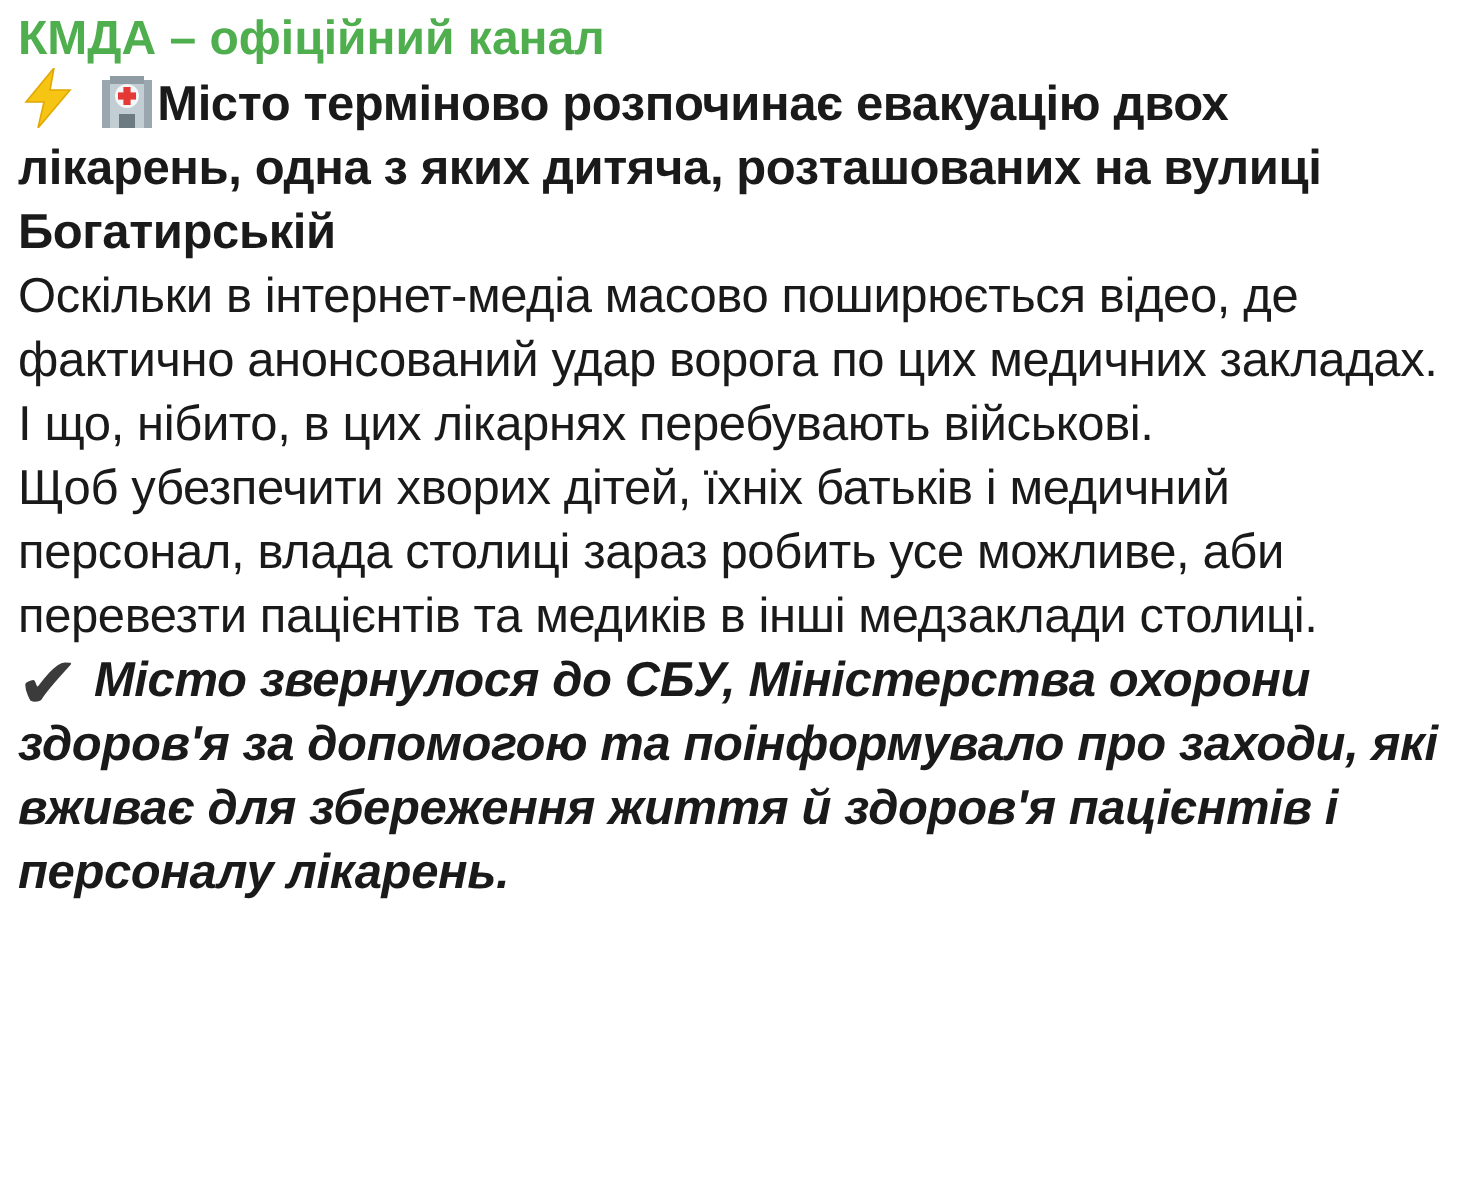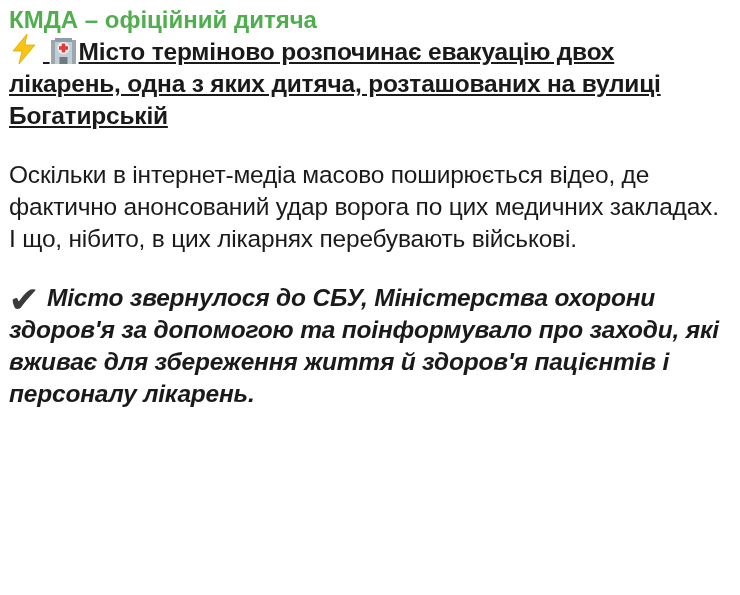--- a/index.html
+++ b/index.html
@@ -16,22 +16,22 @@
     font-weight: 700;
     color: #4fae4e;
     cursor: pointer;
   }
   .msg p {
     font-size: 24.5px;
     line-height: 32px;
     letter-spacing: -0.2px;
     margin-top: 0;
   }
-  .msg p + p { margin-top: 27px; }
-  .p-bold { font-weight: 700; margin-top: 4px; text-decoration: underline; }
+  .msg p + p { }
+  .p-bold { font-weight: 700; margin-top: 4px; }
   .p-bold-italic { font-weight: 700; font-style: italic; }
   .inline-icon {
     display: inline-block;
     vertical-align: -4px;
     line-height: 0;
   }
   .icon-lightning { margin-right: 6px; margin-left: 2px; }
   .icon-hospital { margin-right: 2px; }
   
   .icon-excl {
@@ -61,21 +61,21 @@
     color: #3b3b3b;
     vertical-align: -6px;
     margin-right: 8px;
     display: inline-block;
     transform: scaleX(1.05);
   }
 </style>
 </head>
 <body>
 
-<div class="channel-title">КМДА – офіційний дитяча</div>
+<div class="channel-title">КМДА – офіційний канал</div>
 
 <div class="msg">
 
   <p class="p-bold">
     <span class="inline-icon icon-lightning">
       <svg width="26" height="30" viewBox="0 0 26 30">
         <polygon points="16,0 2,17 11,17 8,30 24,11 14,11" fill="#f6c513" stroke="#e0a800" stroke-width="0.8"></polygon>
       </svg>
     </span>
     <span class="inline-icon icon-hospital">
@@ -90,18 +90,21 @@
         <rect x="9.5" y="21" width="8" height="7" fill="#6d7a82"></rect>
       </svg>
     </span><span>Місто терміново розпочинає евакуацію двох лікарень, одна з яких дитяча, розташованих на вулиці Богатирській</span>
   </p>
 
   <p>
     <span>Оскільки в інтернет-медіа масово поширюється відео, де фактично анонсований удар ворога по цих медичних закладах. І що, нібито, в цих лікарнях перебувають військові.</span>
   </p>
 
 
+  <p>
+    <span>Щоб убезпечити хворих дітей, їхніх батьків і медичний персонал, влада столиці зараз робить усе можливе, аби перевезти пацієнтів та медиків в інші медзаклади столиці.</span>
+  </p>
 
   <p class="p-bold-italic">
     <span class="icon-check">✔</span><span>Місто звернулося до СБУ, Міністерства охорони здоров'я за допомогою та поінформувало про заходи, які вживає для збереження життя й здоров'я пацієнтів і персоналу лікарень.</span>
   </p>
 
 </div>
 
 </body></html>

